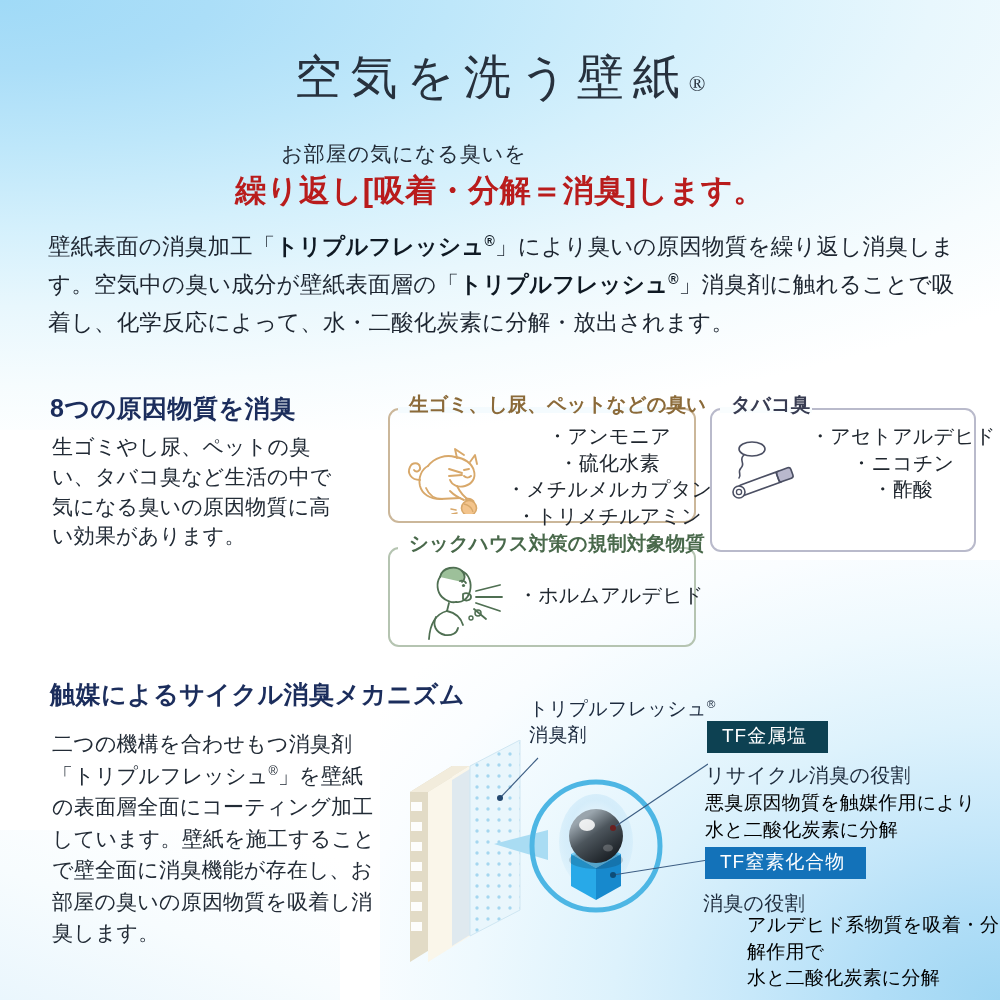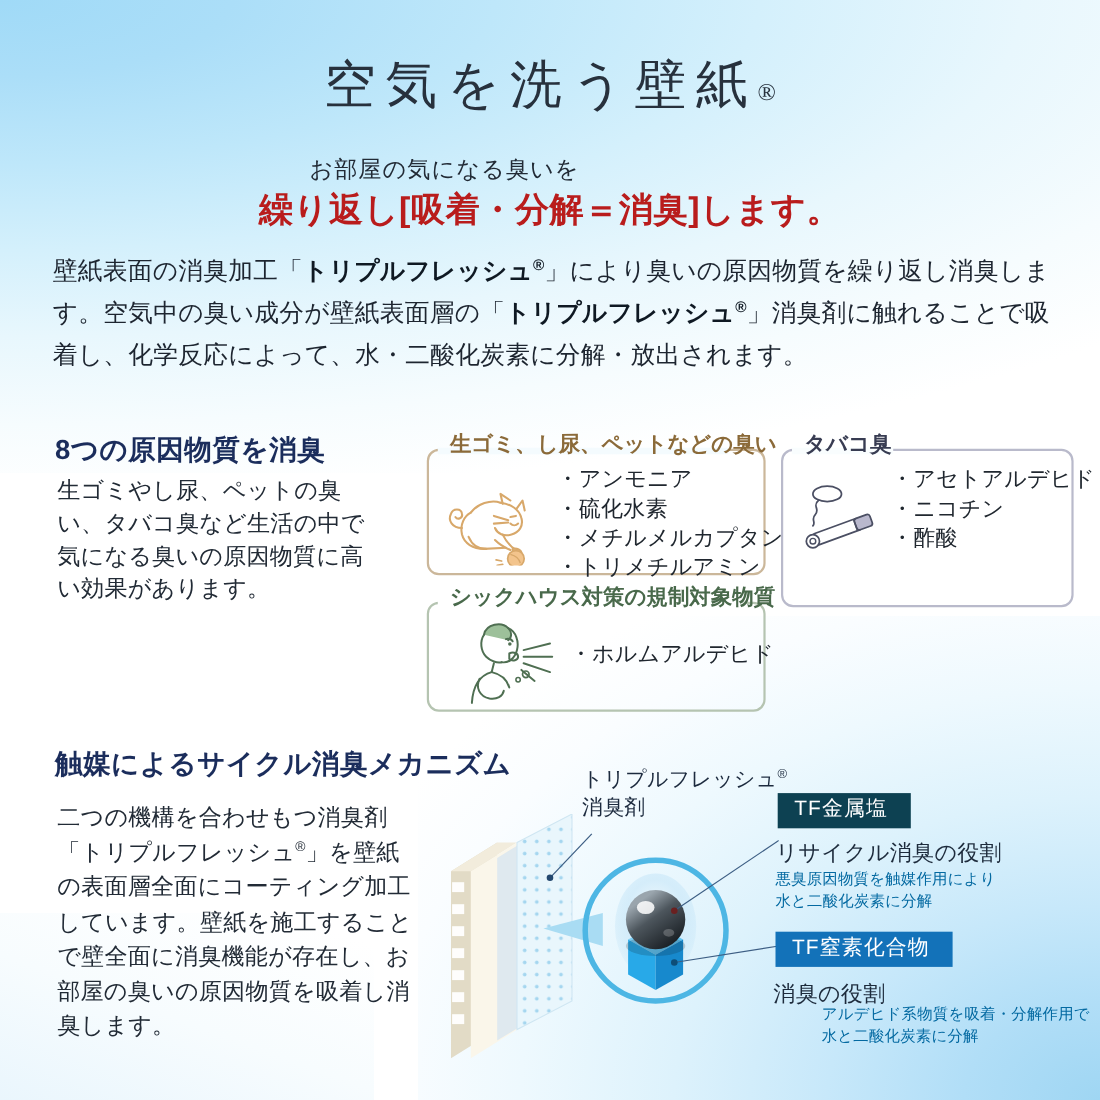--- a/index.html
+++ b/index.html
@@ -92,20 +92,21 @@
   }
   #sec1-body { left: 52px; top: 432px; width: 300px; }
   #sec2-body { left: 52px; top: 728px; width: 330px; line-height: 1.5; }
   #sec2-body sup { font-size: 0.6em; vertical-align: super; }
 
   
   .obox {
     position: absolute;
     border: 2px solid #f9a8d4;
     border-radius: 11px;
+    text-align: center;
   }
   .obox > .legend {
     position: absolute; top: -15px; left: 12px;
     background: transparent; padding: 0 7px;
     font-size: 19.5px; font-weight: bold; white-space: nowrap;
     line-height: 1;
   }
   
   .obox > .legend-mask {
     position: absolute; top: -3px; left: 8px; height: 6px;
@@ -153,22 +154,22 @@
     font-weight: normal; letter-spacing: 1px;
     padding: 4px 21px 5px 15px; line-height: 1.2; white-space: nowrap;
   }
   #badge-metal { left: 707px; top: 721px; background: #0d4152; }
   #badge-nitro { left: 705px; top: 847px; background: #1372b9; }
 
   .callout-title {
     position: absolute; font-size: 20px; color: #1d2b3c; letter-spacing: 0.3px;
   }
   .callout-body {
-    position: absolute; font-size: 14px; line-height: 1.4;
-    color: #0369a1; letter-spacing: 0.2px;
+    position: absolute; font-size: 19px; line-height: 1.4;
+    color: #000000; letter-spacing: 0.2px;
   }
   #metal-title { left: 705px; top: 762px; }
   #metal-body  { left: 705px; top: 790px; }
   #nitro-title { left: 703px; top: 890px; }
   #nitro-body  { left: 703px; top: 912px; margin-left: 44px; }
 
   #diagram { position: absolute; left: 408px; top: 740px; width: 300px; height: 240px; }
 </style>
 </head>
 <body>

